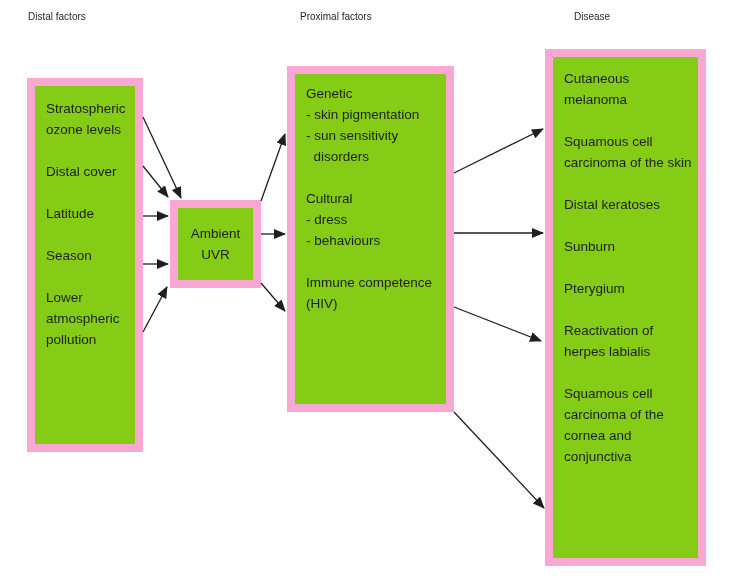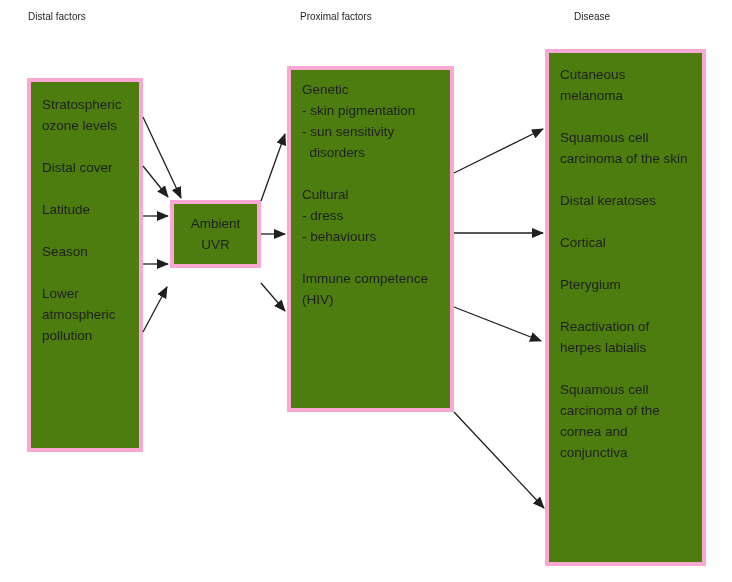--- a/index.html
+++ b/index.html
@@ -21,31 +21,31 @@
     font-size: 10px;
     line-height: 18px;
     white-space: nowrap;
   }
   .hdr-distal   { left: 28px;  top: 8px; }
   .hdr-proximal { left: 300px; top: 8px; }
   .hdr-disease  { left: 574px; top: 8px; }
   .box {
     position: absolute;
     box-sizing: border-box;
-    border: 4px solid #f9a8d4;
-    background: #4d7c0f;
+    border: 8px solid #f9a8d4;
+    background: #84cc16;
   }
   .box-distal {
     left: 27px; top: 78px;
     width: 116px; height: 374px;
     padding: 12px 4px 0 11px;
   }
   .box-ambient {
     left: 170px; top: 200px;
-    width: 91px; height: 68px;
+    width: 91px; height: 88px;
     display: flex;
     align-items: center;
     justify-content: center;
     text-align: center;
     font-size: 13.5px;
     line-height: 21px;
     white-space: pre-wrap;
   }
   .box-proximal {
     left: 287px; top: 66px;
@@ -109,21 +109,21 @@
     <div class="para">Immune competence
 (HIV)</div>
   </div>
 
   <div class="box box-disease">
     <div class="para">Cutaneous
 melanoma</div>
     <div class="para">Squamous cell
 carcinoma of the skin</div>
     <div class="para">Distal keratoses</div>
-    <div class="para">Cortical</div>
+    <div class="para">Sunburn</div>
     <div class="para">Pterygium</div>
     <div class="para">Reactivation of
 herpes labialis</div>
     <div class="para">Squamous cell
 carcinoma of the
 cornea and
 conjunctiva</div>
   </div>
 
   <svg class="arrow-layer" viewBox="0 0 732 582" xmlns="http://www.w3.org/2000/svg">

